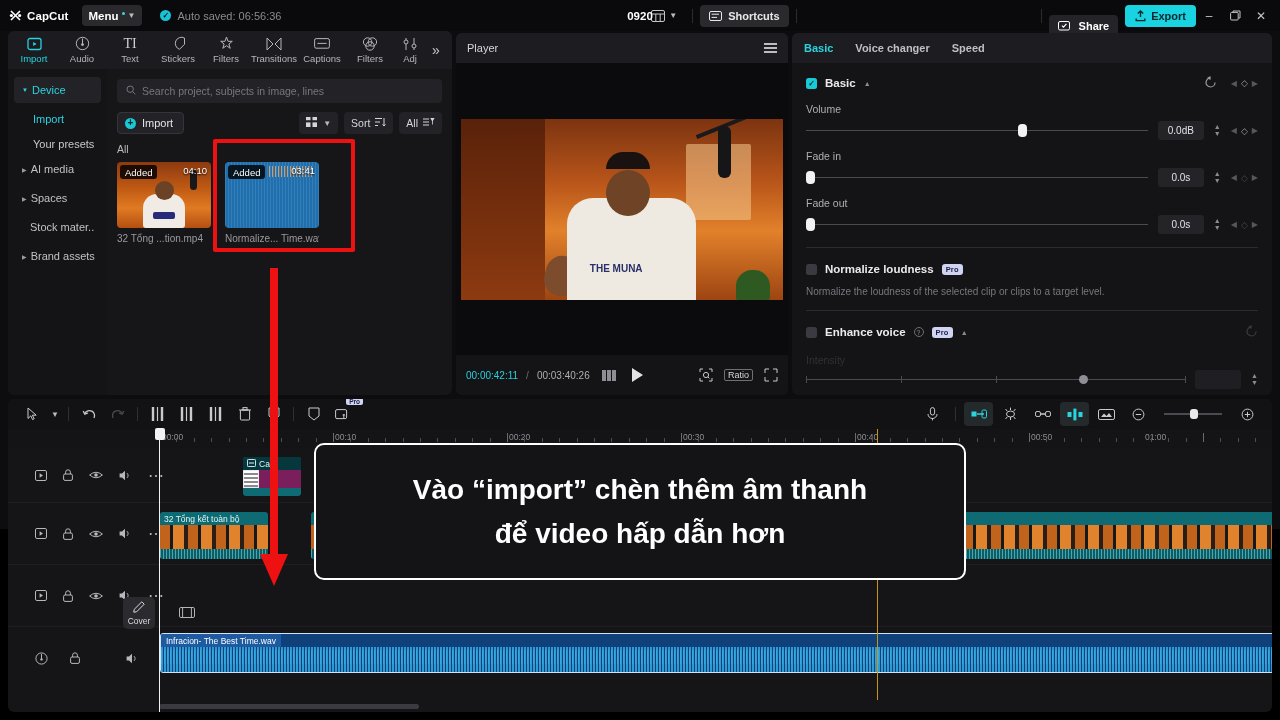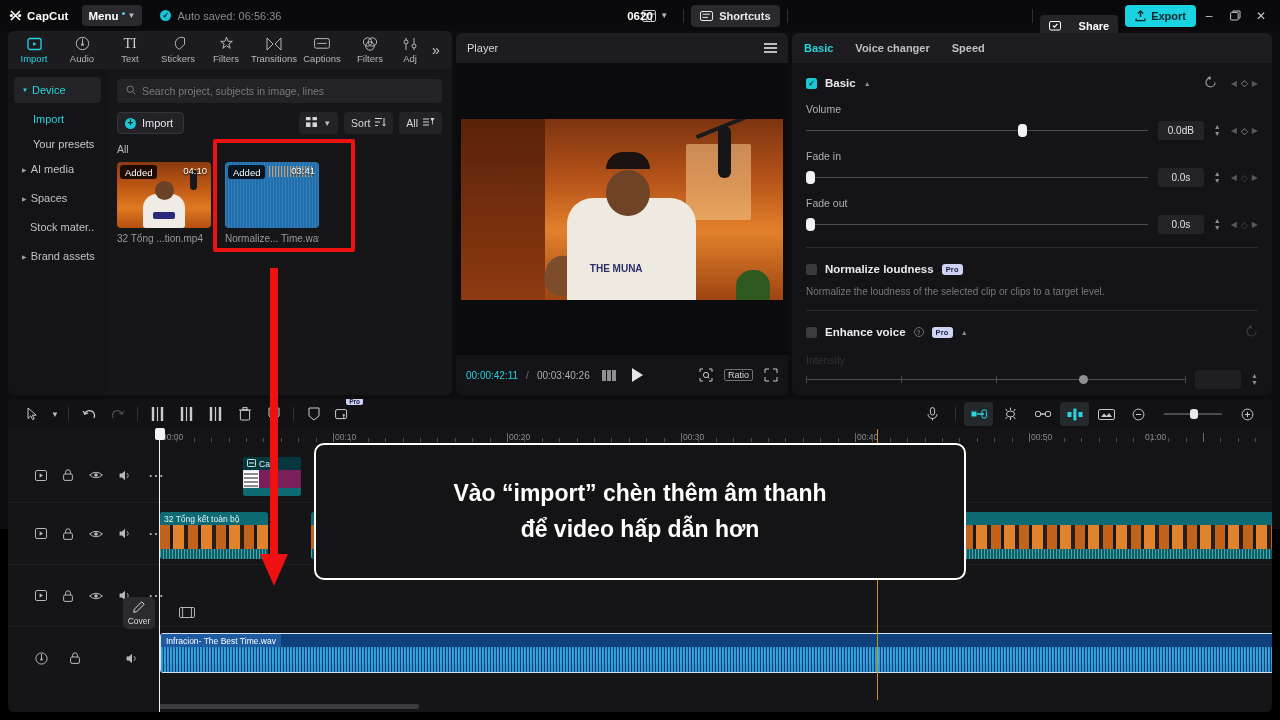--- a/index.html
+++ b/index.html
@@ -48,21 +48,21 @@
   }
   .tb-right { margin-left: auto; display: flex; align-items: center; gap: 0; padding-right: 6px; }
   .layout-btn { display: flex; align-items: center; gap: 4px; padding: 0 8px; cursor: pointer; }
   .vsep { width: 1px; height: 14px; background: #2c2c30; margin: 0 7px; }
   .shortcuts-btn {
     display: flex; align-items: center; gap: 6px;
     height: 22px; padding: 0 9px; background: #2a2a2e; border-radius: 4px;
     font-size: 11px; color: #e8e8ea; font-weight: bold; cursor: pointer;
   }
   .share-btn {
-    display: flex; align-items: center; gap: 18px;
+    display: flex; align-items: center; gap: 9px;
     height: 22px; padding: 0 9px; background: #242428; border-radius: 4px;
     font-size: 11px; color: #fff; font-weight: bold; cursor: pointer; margin-top: 20px;
   }
   .export-btn {
     display: flex; align-items: center; gap: 5px;
     height: 22px; padding: 0 10px; background: #19d3e0; border-radius: 4px;
     font-size: 11px; color: #06262b; font-weight: bold; cursor: pointer;
     margin-left: 7px;
   }
   .wbtn { width: 26px; height: 26px; display: flex; align-items: center; justify-content: center; color: #c5c5c9; cursor: pointer; font-size: 12px; }
@@ -304,21 +304,21 @@
 
   .hscroll { position:absolute; left:151px; bottom:3px; width:260px; height:5px; background:#3a3a40; border-radius:3px; cursor:pointer; }
 
   
   .callout {
     position: absolute; left: 314px; top: 443px; width: 652px; height: 137px;
     background: #141416; border: 2px solid #ffffff; border-radius: 10px;
     display: flex; align-items: center; justify-content: center; z-index: 40;
     text-align: center;
   }
-  .callout-txt { font-size: 23px; line-height: 1.55; color: #fff; font-weight: bold; }
+  .callout-txt { font-size: 28px; line-height: 1.55; color: #fff; font-weight: bold; }
 </style>
 </head>
 <body>
 
 <div class="app">
 
   <div class="titlebar">
     <div class="logo-wrap">
       <span class="logo-mark">
         <svg width="13" height="13" viewBox="0 0 13 13">
@@ -331,21 +331,21 @@
     </div>
     <div class="menu-btn">
       <span>Menu</span>
       <span class="menu-dot"></span>
       <span class="caret">▼</span>
     </div>
     <div class="autosave">
       <span class="check-circle">✓</span>
       <span>Auto saved: 06:56:36</span>
     </div>
-    <div class="proj-title">0620</div>
+    <div class="proj-title">0920</div>
 
     <div class="tb-right">
       <div class="layout-btn">
         <svg width="14" height="12" viewBox="0 0 14 12">
             <rect x="0.5" y="0.5" width="13" height="11" rx="1.5" stroke="#c5c5c9" fill="none"></rect>
             <line x1="0.5" y1="4" x2="13.5" y2="4" stroke="#c5c5c9"></line>
             <line x1="4.8" y1="4" x2="4.8" y2="11.5" stroke="#c5c5c9"></line>
             <line x1="9.2" y1="4" x2="9.2" y2="11.5" stroke="#c5c5c9"></line>
           </svg>
         <span class="caret">▼</span>

